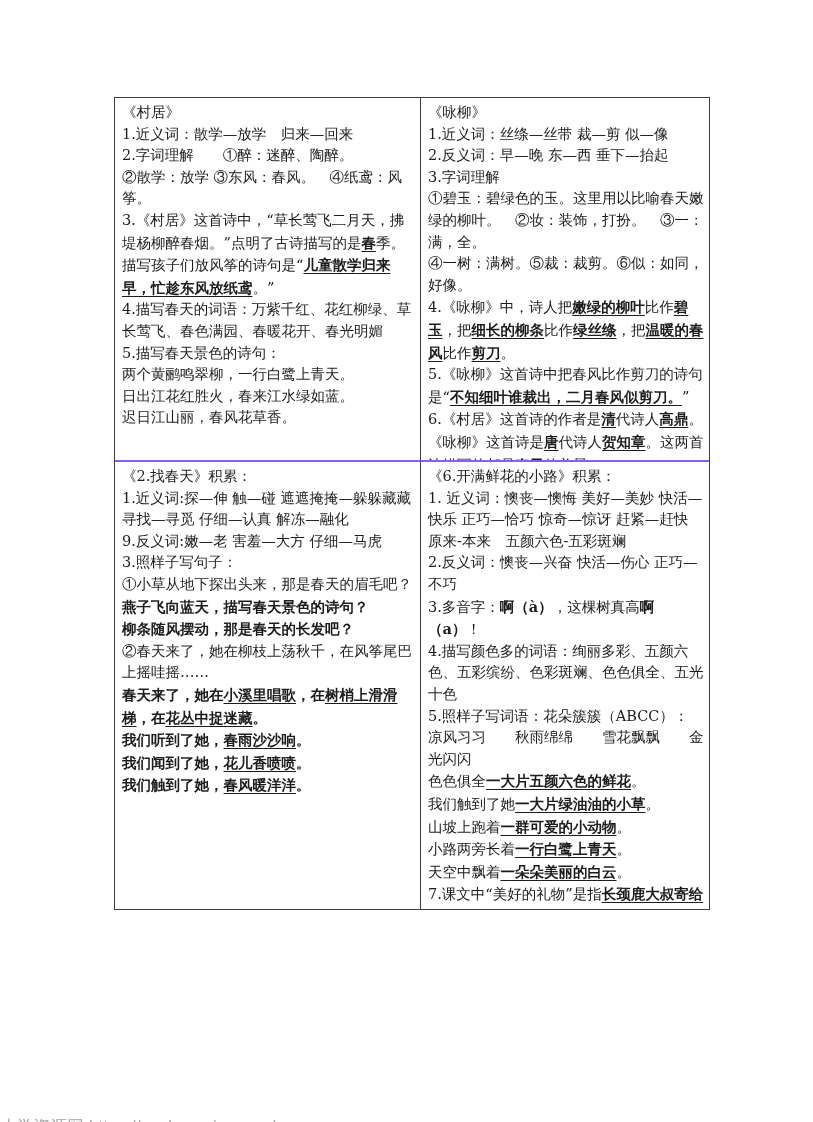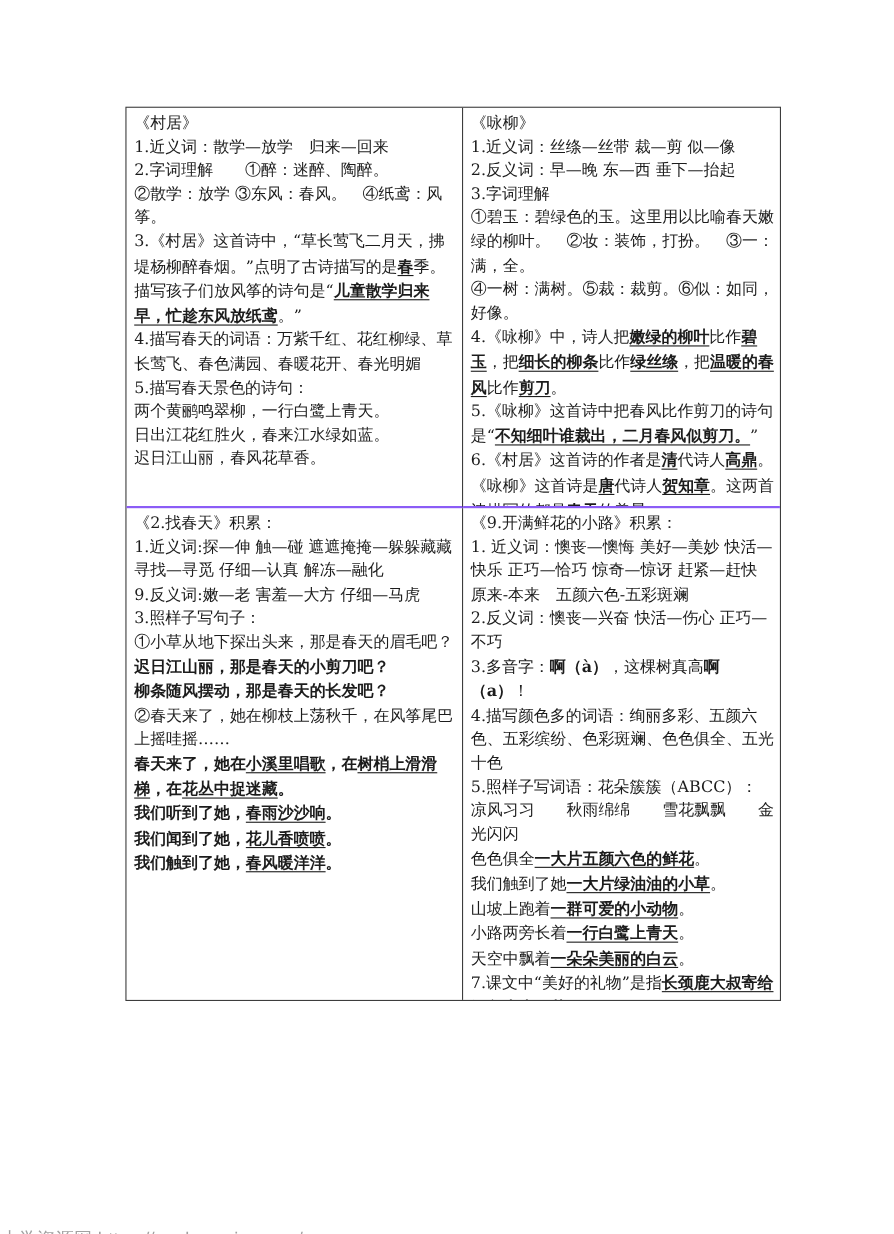--- a/index.html
+++ b/index.html
@@ -91,30 +91,30 @@
         <div class="para"><span>4.《咏柳》中，诗人把</span><span class="b u">嫩绿的柳叶</span><span>比作</span><span class="b u">碧玉</span><span>，把</span><span class="b u">细长的柳条</span><span>比作</span><span class="b u">绿丝绦</span><span>，把</span><span class="b u">温暖的春风</span><span>比作</span><span class="b u">剪刀</span><span>。</span></div>
         <div class="para"><span>5.《咏柳》这首诗中把春风比作剪刀的诗句是“</span><span class="b u">不知细叶谁裁出，二月春风似剪刀。</span><span>”</span></div>
         <div class="para"><span>6.《村居》这首诗的作者是</span><span class="b u">清</span><span>代诗人</span><span class="b u">高鼎</span><span>。《咏柳》这首诗是</span><span class="b u">唐</span><span>代诗人</span><span class="b u">贺知章</span><span>。这两首诗描写的都是</span><span class="b u">春天</span><span>的美景。</span></div>
       </div>
     <div class="cell c3">
         <div class="para"><span>《2.找春天》积累：</span></div>
         <div class="para"><span>1.近义词:探—伸 触—碰 遮遮掩掩—躲躲藏藏 寻找—寻觅 仔细—认真 解冻—融化</span></div>
         <div class="para"><span>9.反义词:嫩—老 害羞—大方 仔细—马虎</span></div>
         <div class="para"><span>3.照样子写句子：</span></div>
         <div class="para"><span>①小草从地下探出头来，那是春天的眉毛吧？</span></div>
-        <div class="para"><span class="b">迟日江山丽，那是春天的小剪刀吧？</span></div>
+        <div class="para"><span class="b">燕子飞向蓝天，描写春天景色的诗句？</span></div>
         <div class="para"><span class="b">柳条随风摆动，那是春天的长发吧？</span></div>
         <div class="para"><span>②春天来了，她在柳枝上荡秋千，在风筝尾巴上摇哇摇……</span></div>
         <div class="para"><span class="b">春天来了，她在</span><span class="b u">小溪里唱歌</span><span class="b">，在</span><span class="b u">树梢上滑滑梯</span><span class="b">，在</span><span class="b u">花丛中捉迷藏</span><span class="b">。</span></div>
         <div class="para"><span class="b">我们听到了她，</span><span class="b u">春雨沙沙响</span><span class="b">。</span></div>
         <div class="para"><span class="b">我们闻到了她，</span><span class="b u">花儿香喷喷</span><span class="b">。</span></div>
         <div class="para"><span class="b">我们触到了她，</span><span class="b u">春风暖洋洋</span><span class="b">。</span></div>
       </div>
     <div class="cell c4">
-        <div class="para"><span>《9.开满鲜花的小路》积累：</span></div>
+        <div class="para"><span>《6.开满鲜花的小路》积累：</span></div>
         <div class="para"><span>1. 近义词：懊丧—懊悔 美好—美妙 快活—快乐 正巧—恰巧 惊奇—惊讶 赶紧—赶快 原来-本来　五颜六色-五彩斑斓</span></div>
         <div class="para"><span>2.反义词：懊丧—兴奋 快活—伤心 正巧—不巧</span></div>
         <div class="para"><span>3.多音字：</span><span class="b">啊（à）</span><span>，这棵树真高</span><span class="b">啊（a）</span><span>！</span></div>
         <div class="para"><span>4.描写颜色多的词语：绚丽多彩、五颜六色、五彩缤纷、色彩斑斓、色色俱全、五光十色</span></div>
         <div class="para"><span>5.照样子写词语：花朵簇簇（ABCC）：</span></div>
         <div class="para"><span>凉风习习　　秋雨绵绵　　雪花飘飘　　金光闪闪</span></div>
         <div class="para"><span>色色俱全</span><span class="b u">一大片五颜六色的鲜花</span><span>。</span></div>
         <div class="para"><span>我们触到了她</span><span class="b u">一大片绿油油的小草</span><span>。</span></div>
         <div class="para"><span>山坡上跑着</span><span class="b u">一群可爱的小动物</span><span>。</span></div>
         <div class="para"><span>小路两旁长着</span><span class="b u">一行白鹭上青天</span><span>。</span></div>

